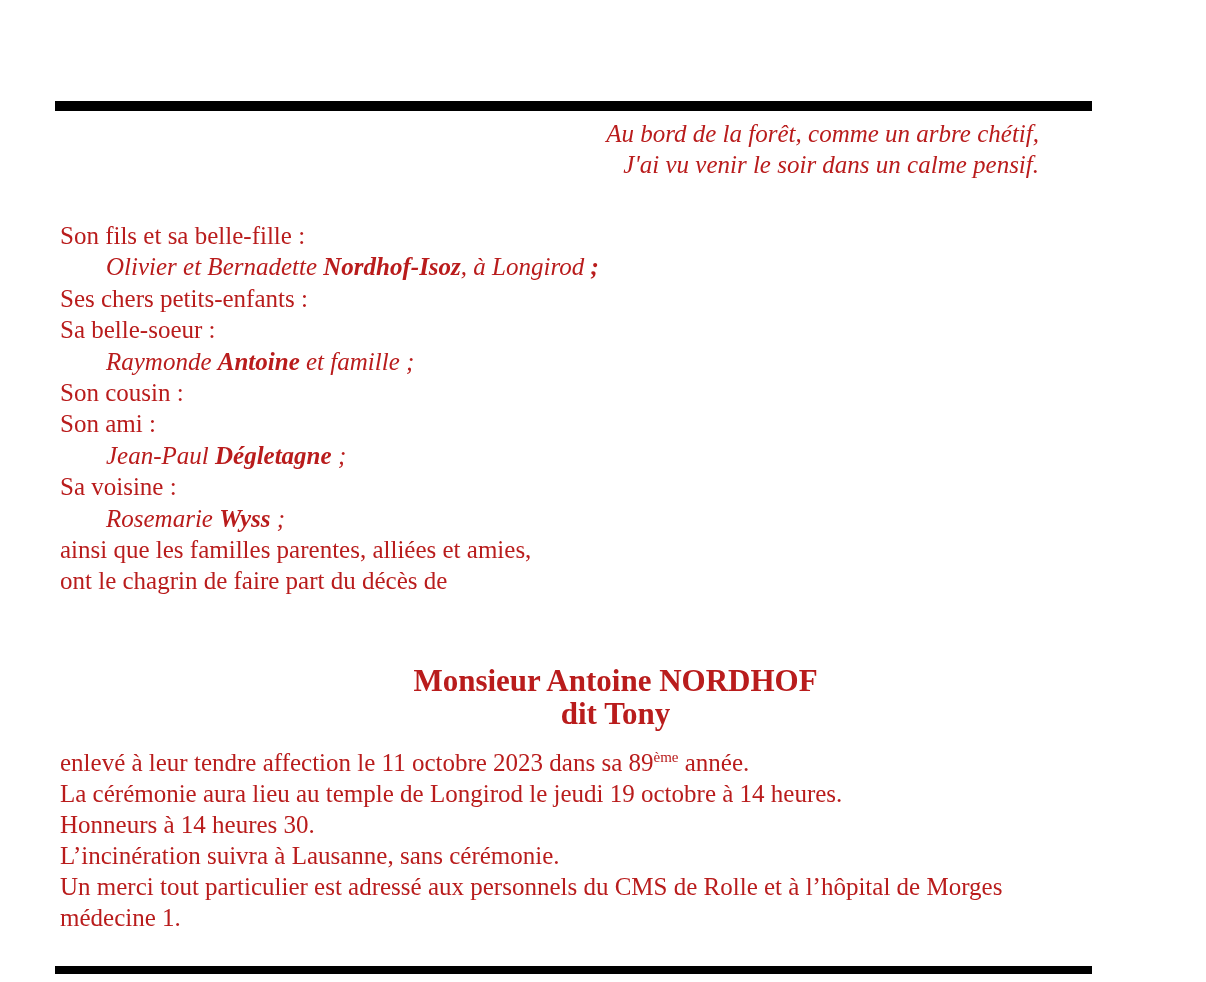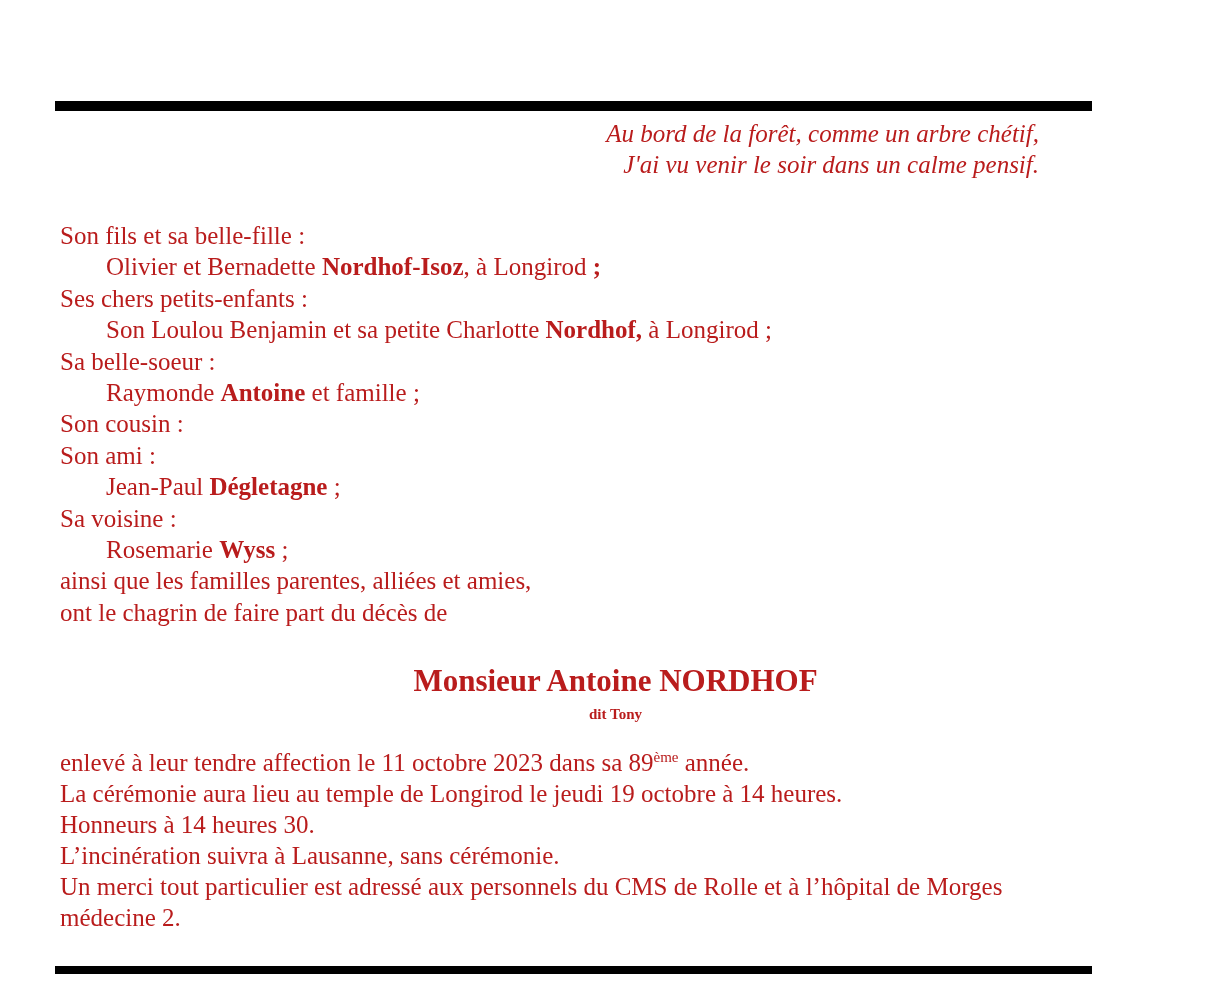--- a/index.html
+++ b/index.html
@@ -54,41 +54,41 @@
     line-height: 31.4px;
   }
   .details-block {
     position: absolute;
     left: 60px; top: 701px;
     width: 1080px;
     font-size: 25px;
     line-height: 31px;
   }
   .text-line { white-space: nowrap; }
-  .text-line.indent { padding-left: 46px; }
+  .text-line.indent { padding-left: 46px; font-style: italic; }
   .bold { font-weight: bold; }
   .sup {
     font-size: 15px;
     vertical-align: 9px;
     line-height: 0;
   }
   .title-block {
     position: absolute;
     left: 65px; top: 616px;
     width: 1101px;
     text-align: center;
   }
   .title-main {
     font-size: 31px;
     font-weight: bold;
     line-height: 37px;
     margin: 0;
   }
   .title-sub {
-    font-size: 15px;
+    font-size: 31px;
     font-weight: bold;
     line-height: 30px;
     margin: 0;
   }
 </style>
 </head>
 <body>
 
 <div class="page">
 
@@ -96,21 +96,20 @@
 
   <div class="epigraph">
     <div class="text-line">Au bord de la forêt, comme un arbre chétif,</div>
     <div class="text-line">J'ai vu venir le soir dans un calme pensif.</div>
   </div>
 
   <div class="family-block">
       <div class="text-line"><span>Son fils et sa belle-fille :</span></div>
       <div class="text-line indent"><span>Olivier et Bernadette </span><span class="bold">Nordhof-Isoz</span><span>, à Longirod </span><span class="bold">;</span></div>
       <div class="text-line"><span>Ses chers petits-enfants :</span></div>
-      <div class="text-line indent"><span>Son Loulou Benjamin et sa petite Charlotte </span><span class="bold">Nordhof,</span><span> à Longirod ;</span></div>
       <div class="text-line"><span>Sa belle-soeur :</span></div>
       <div class="text-line indent"><span>Raymonde </span><span class="bold">Antoine</span><span> et famille ;</span></div>
       <div class="text-line"><span>Son cousin :</span></div>
       <div class="text-line"><span>Son ami :</span></div>
       <div class="text-line indent"><span>Jean-Paul </span><span class="bold">Dégletagne</span><span> ;</span></div>
       <div class="text-line"><span>Sa voisine :</span></div>
       <div class="text-line indent"><span>Rosemarie </span><span class="bold">Wyss</span><span> ;</span></div>
       <div class="text-line"><span>ainsi que les familles parentes, alliées et amies,</span></div>
       <div class="text-line"><span>ont le chagrin de faire part du décès de</span></div>
     </div>
@@ -119,20 +118,20 @@
     <div class="title-main">Monsieur Antoine NORDHOF</div>
     <div class="title-sub">dit Tony</div>
   </div>
 
   <div class="details-block">
       <div class="text-line"><span>enlevé à leur tendre affection le 11 octobre 2023 dans sa 89</span><span class="sup">ème</span><span> année.</span></div>
       <div class="text-line"><span>La cérémonie aura lieu au temple de Longirod le jeudi 19 octobre à 14 heures.</span></div>
       <div class="text-line"><span>Honneurs à 14 heures 30.</span></div>
       <div class="text-line"><span>L’incinération suivra à Lausanne, sans cérémonie.</span></div>
       <div class="text-line"><span>Un merci tout particulier est adressé aux personnels du CMS de Rolle et à l’hôpital de Morges</span></div>
-      <div class="text-line"><span>médecine 2.</span></div>
+      <div class="text-line"><span>médecine 1.</span></div>
     </div>
 
   <div class="rule bottom-rule"></div>
   <div class="rule page-edge-bottom"></div>
   <div class="rule page-edge-right"></div>
 
 </div>
 
 </body></html>

